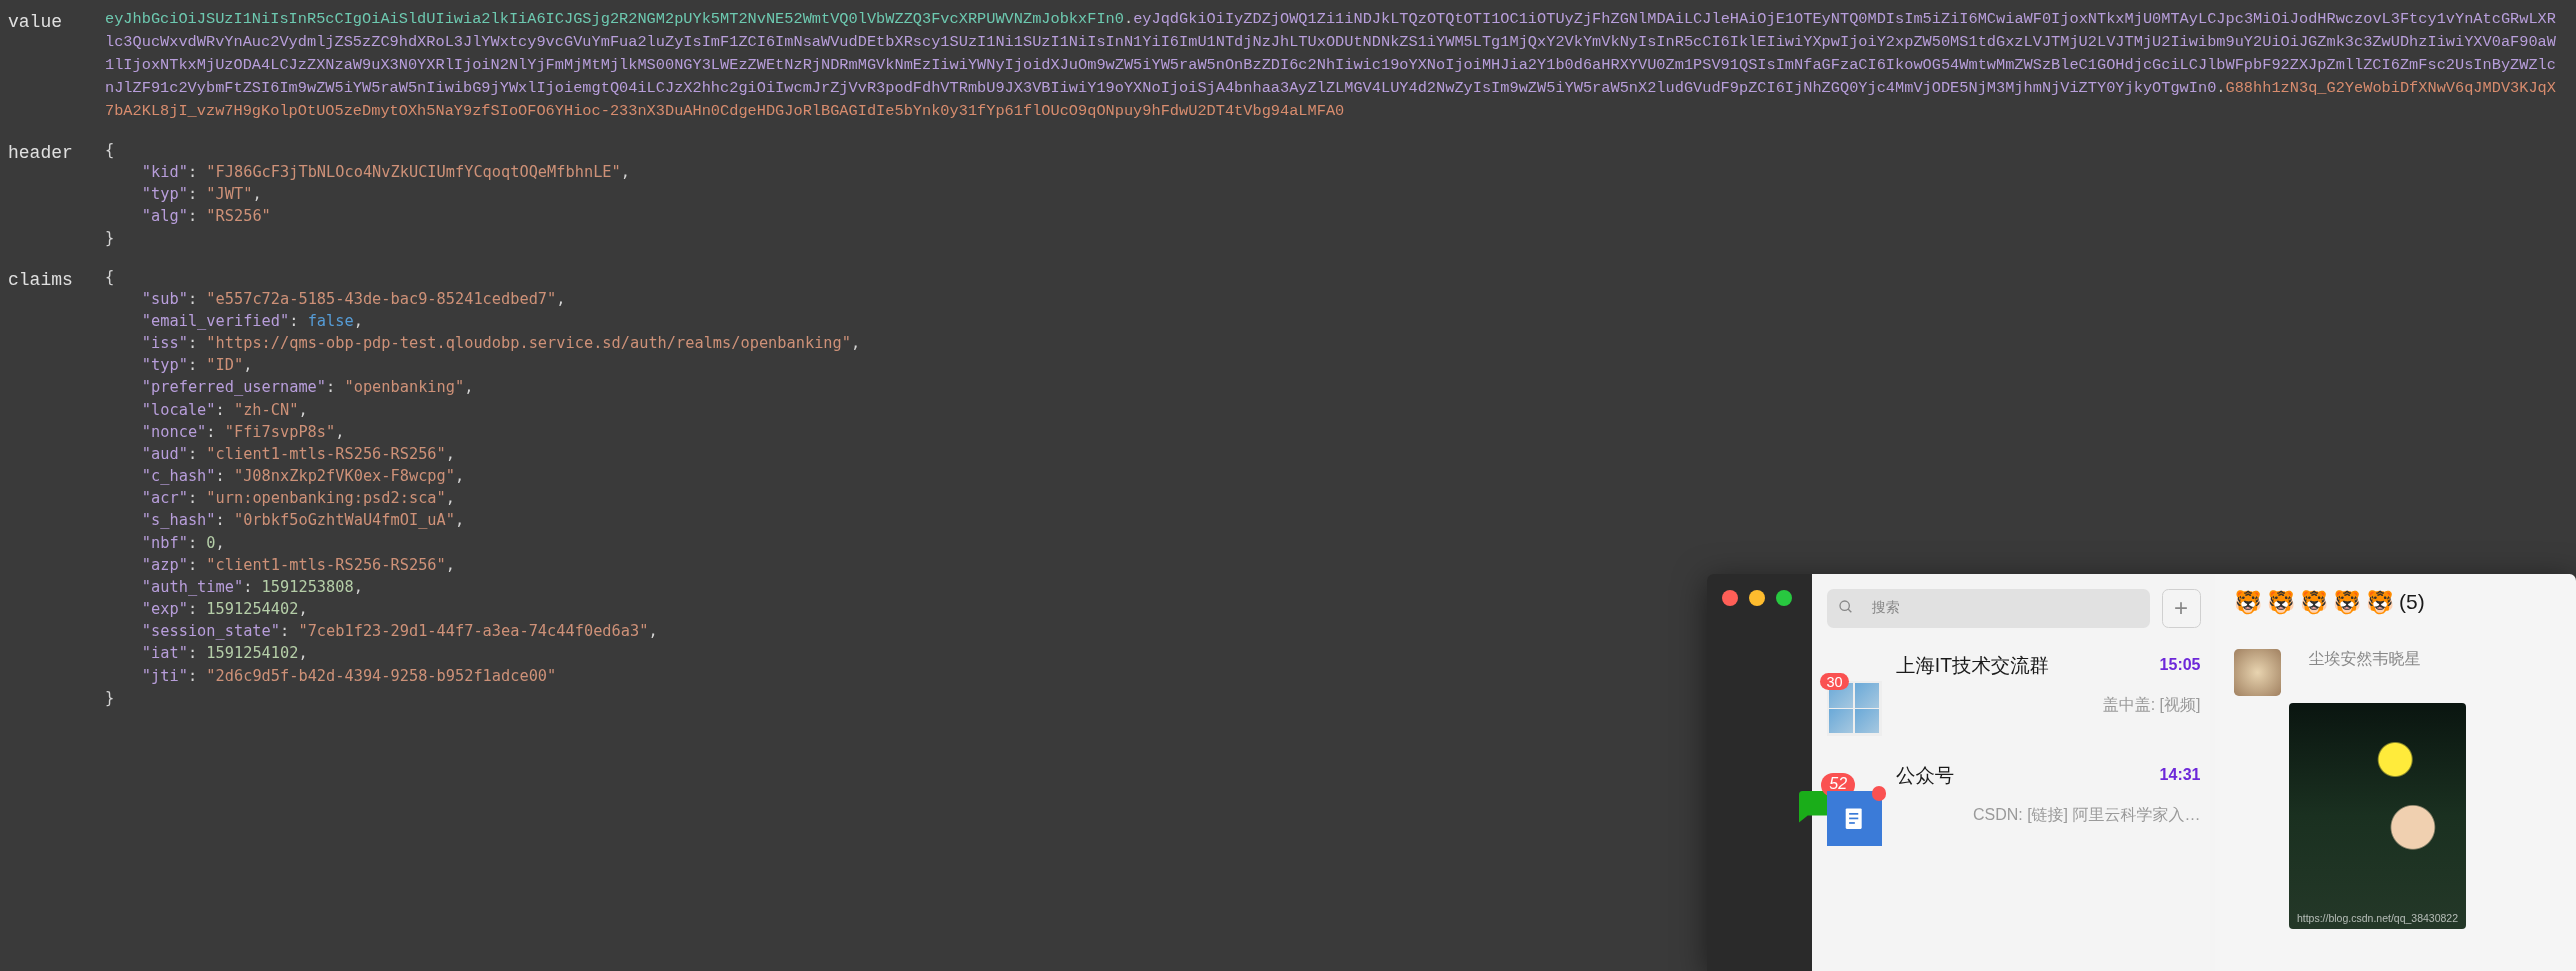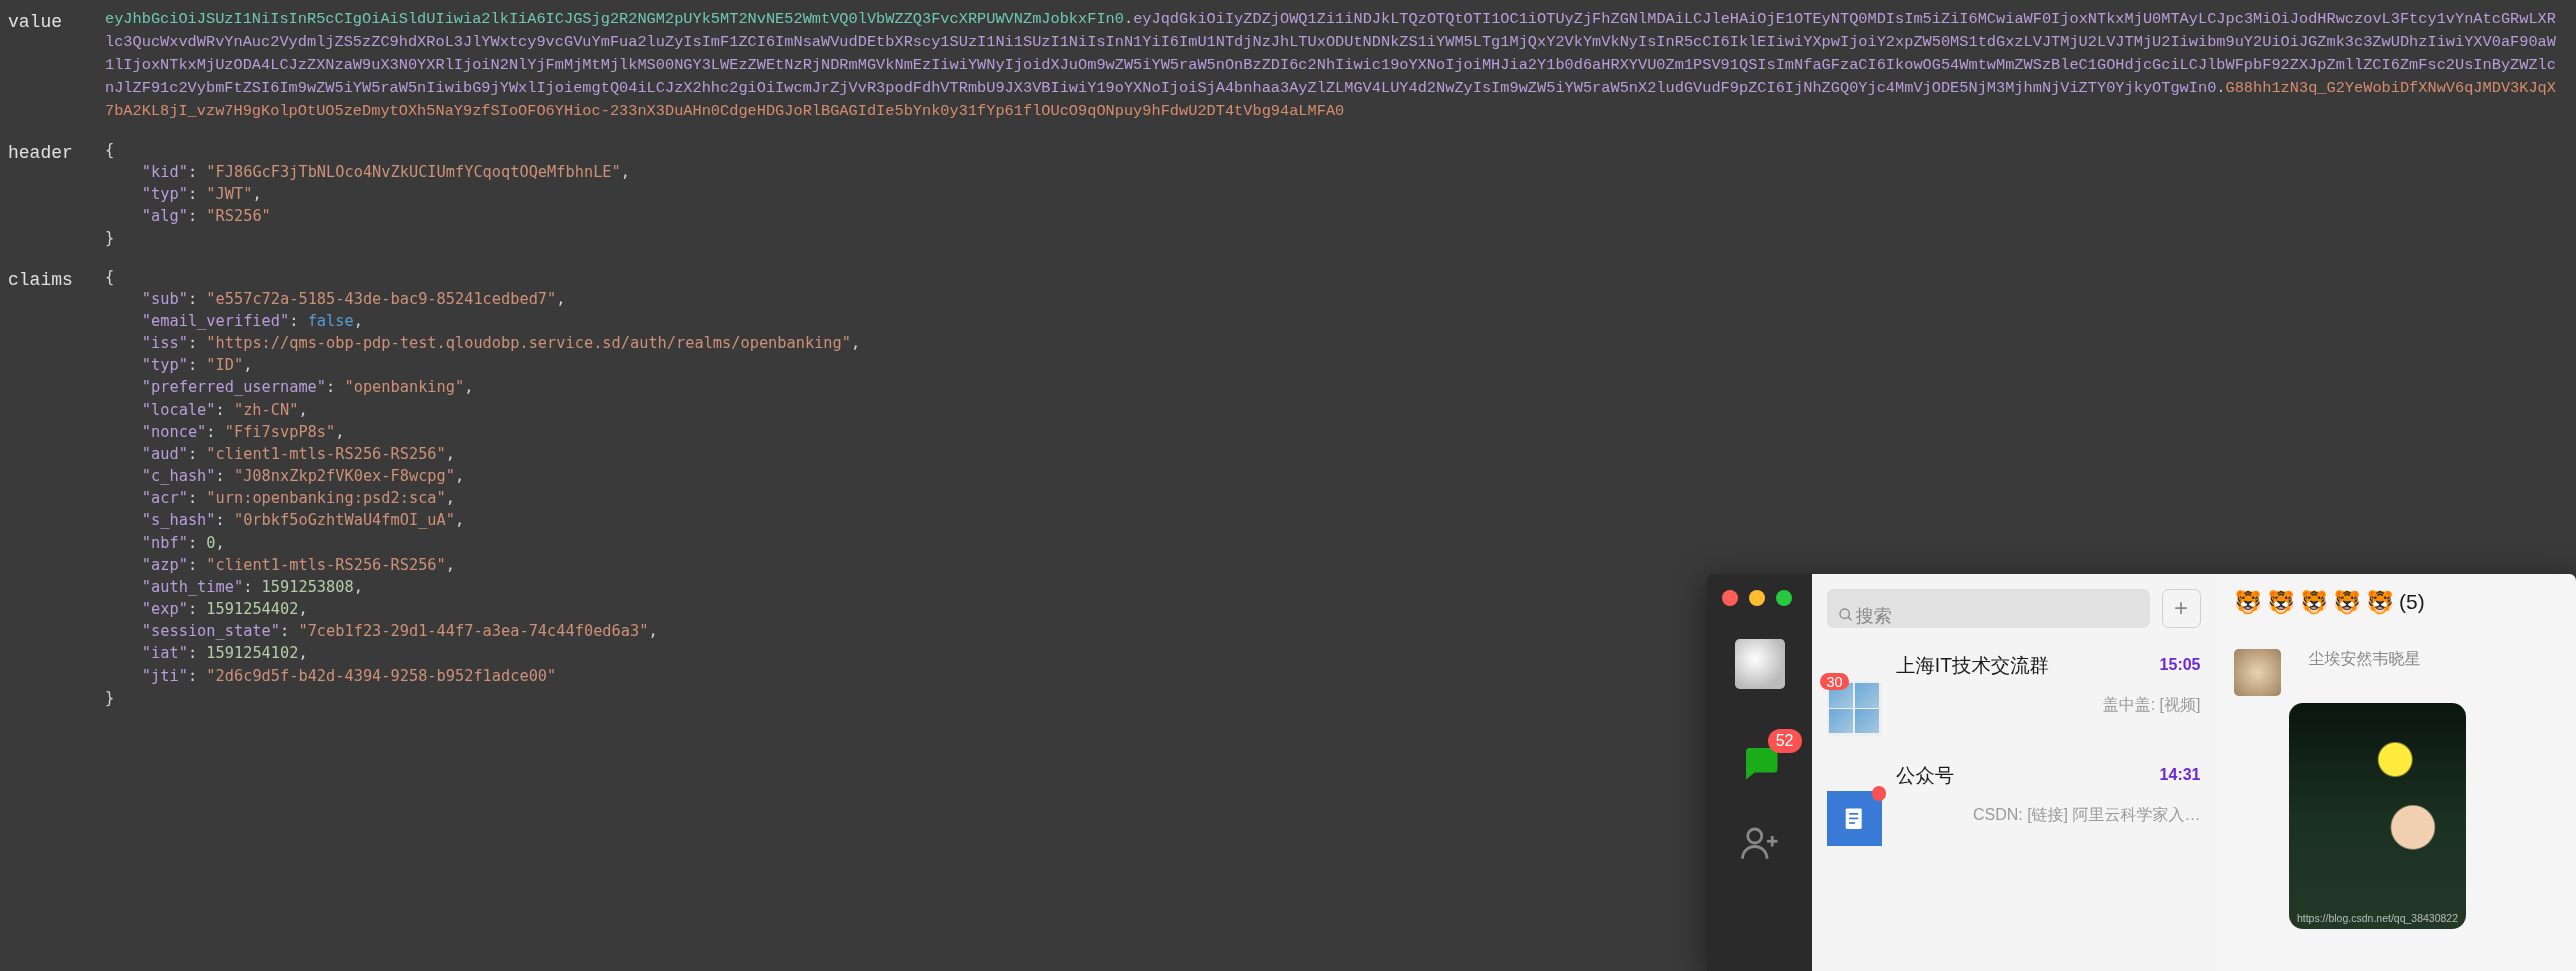--- a/index.html
+++ b/index.html
@@ -64,23 +64,24 @@
       display: flex;
       font-family: -apple-system, "PingFang SC", sans-serif;
       box-shadow: 0 6.5px 32px rgba(0,0,0,0.5);
       border-radius: 6.5px 6.5px 0 0;
       overflow: hidden;
     }
     .wechat-sidebar {
       width: 105px;
       background: #2a2a2a;
       display: flex;
-      flex-direction: column;
+      flex-direction: row;
       align-items: center;
       padding-top: 9.7px;
+      font-style: italic;
     }
     .traffic-lights {
       align-self: flex-start;
       display: flex;
       gap: 11.3px;
       padding: 6.5px 0 19.4px 14.5px;
     }
     .traffic-lights span {
       width: 16px; height: 16px; border-radius: 50%;
     }
@@ -133,25 +134,25 @@
       gap: 11.3px;
       padding: 14.5px 14.5px 11.3px 14.5px;
       align-items: center;
     }
     .search-box {
       flex: 1;
       background: #e1e1e1;
       border-radius: 6.5px;
       height: 39px;
       display: flex;
-      align-items: flex-end;
+      align-items: center;
       padding: 0 11.3px;
       color: #888;
-      font-size: 18px;
-      gap: 2px;
+      font-size: 14px;
+      gap: 18px;
     }
     .plus-box {
       width: 39px; height: 39px;
       border: 1.2px solid #d0d0d0;
       border-radius: 6.5px;
       display: flex;
       align-items: center;
       justify-content: center;
       color: #888;
       font-size: 24px;
@@ -268,21 +269,21 @@
       color:#888;
       font-size:16px;
     }
     .msg-image {
       position:absolute;
       left:74px;
       top:73px;
       width:177px;
       height:226px;
       background:#6d28d9;
-      border-radius:14px;
+      border-radius:4px;
       overflow:hidden;
     }
     .msg-image-inner {
       width:100%; height:100%;
       background:
         radial-gradient(circle at 70% 55%, #f0d0b0 12%, transparent 13%),
         radial-gradient(circle at 60% 25%, #ffeb3b 8%, transparent 9%),
         linear-gradient(180deg,#0a1510 0%,#1a3020 50%,#243828 100%);
     }
     .watermark {

